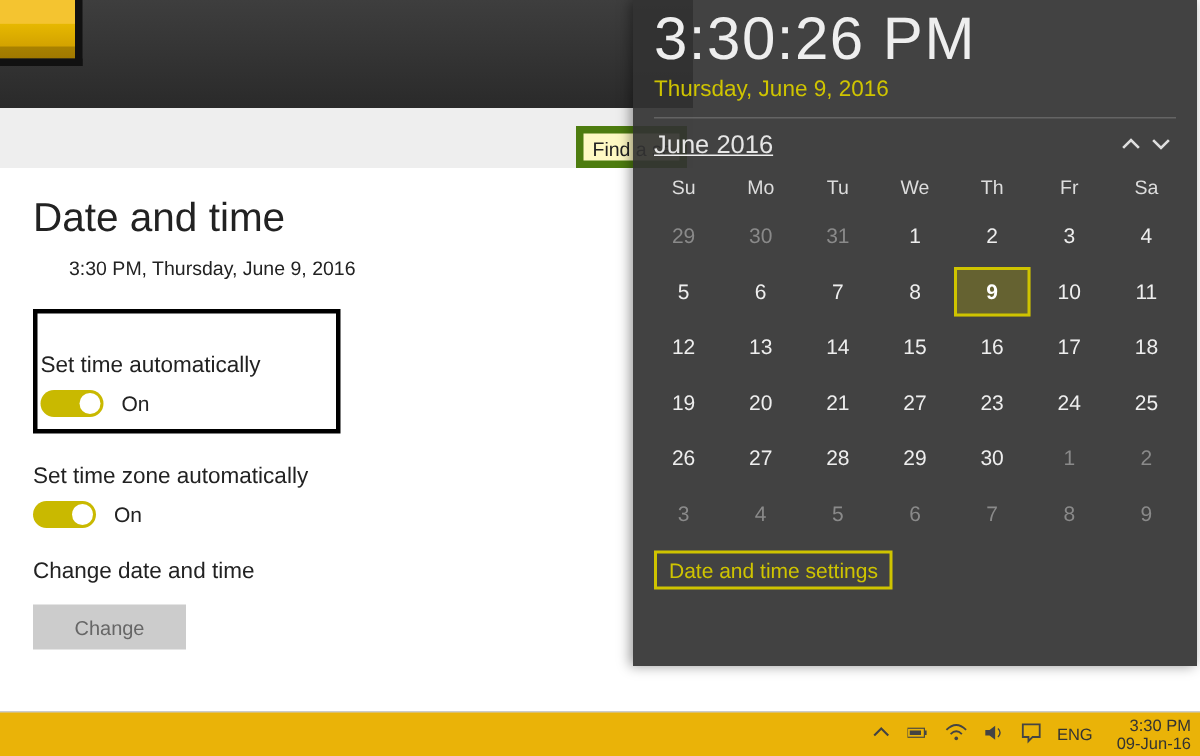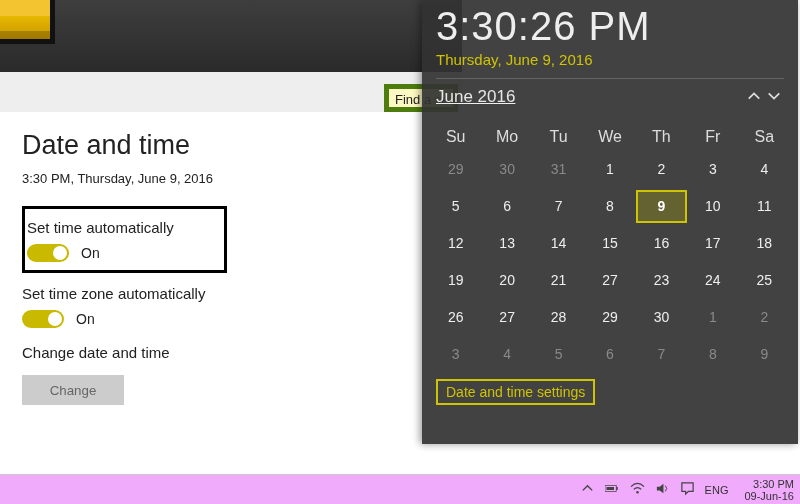--- a/index.html
+++ b/index.html
@@ -31,22 +31,22 @@
   }
   .search-box {
     position:absolute; right:4px; bottom:0; width:74px; height:28px;
     border:5px solid #4d7c0f; background:#fef9c3; font-size:13px;
     padding:3px 6px; overflow:hidden; white-space:nowrap;
   }
   .content-area {
     position:absolute; left:22px; top:130px; right:10px;
   }
   h1.page-title { font-size:27px; font-weight:400; margin-bottom:10px; }
-  .current-dt { font-size:13px; margin-bottom:20px; }
-  .group-label { font-size:15px; margin-bottom:8px; margin-top:4px;}
+  .current-dt { font-size:13px; margin-bottom:20px;margin-left:24px; }
+  .group-label { font-size:15px; margin-bottom:8px; margin-top:20px;}
   .toggle-row { display:flex; align-items:center; margin-bottom:16px; }
   .toggle {
     width:42px; height:18px; border-radius:10px; background:#c9b900;
     position:relative; margin-right:12px; cursor:pointer;
   }
   .toggle::after{
     content:""; position:absolute; right:2px; top:2px;
     width:14px; height:14px; border-radius:50%; background:#fff;
   }
   .highlight-box {
@@ -72,38 +72,38 @@
   .month-row { display:flex; align-items:center; padding:0 14px;text-decoration:underline; }
   .month-label { font-size:17px; flex:1; color:#e6e6e6;}
   .arrow {
     width:20px; height:20px; display:flex; align-items:center; justify-content:center;
     color:#ddd; cursor:pointer; font-size:14px;
   }
   .cal {
     display:grid; grid-template-columns: repeat(7, 1fr);
     padding: 6px 8px 0 8px; row-gap:4px;
   }
-  .dow { text-align:center; font-size:16px; color:#ddd; height:24px; line-height:24px;margin-top:12px;}
+  .dow { text-align:center; font-size:13px; color:#ddd; height:24px; line-height:24px;}
   .day {
     text-align:center; height:33px; line-height:33px; font-size:14px; cursor:pointer;
   }
   .day.dim { color:#8a8a8a; }
   .day.today {
     border:2px solid #cfc400; background:rgba(207,196,0,.25);
     font-weight:600; color:#fff; line-height:29px;
   }
   .dt-settings-wrap { padding:8px 14px 0 14px; }
   .dt-settings-link {
     display:inline-block; border:2px solid #cfc400; padding:3px 8px;
     color:#cfc400; font-size:14px; cursor:pointer;
   }
   
   .taskbar {
     position:absolute; left:0; bottom:0; width:100%; height:30px;
-    background:#f0abfc; border-top:1px solid #ccc;
+    background:#eab308; border-top:1px solid #ccc;
     display:flex; align-items:center; justify-content:flex-end;
     padding-right:6px; font-size:11px; color:#333;
   }
   .tray { display:flex; align-items:center; gap:10px; }
   .tray svg { width:15px; height:15px; fill:#444; }
   .clock-mini { display:flex; flex-direction:column; align-items:flex-end; line-height:12px; font-size:11px; margin-left:6px;}
   .chev { transform: translateY(-1px); }
 </style>
 </head>
 <body>

